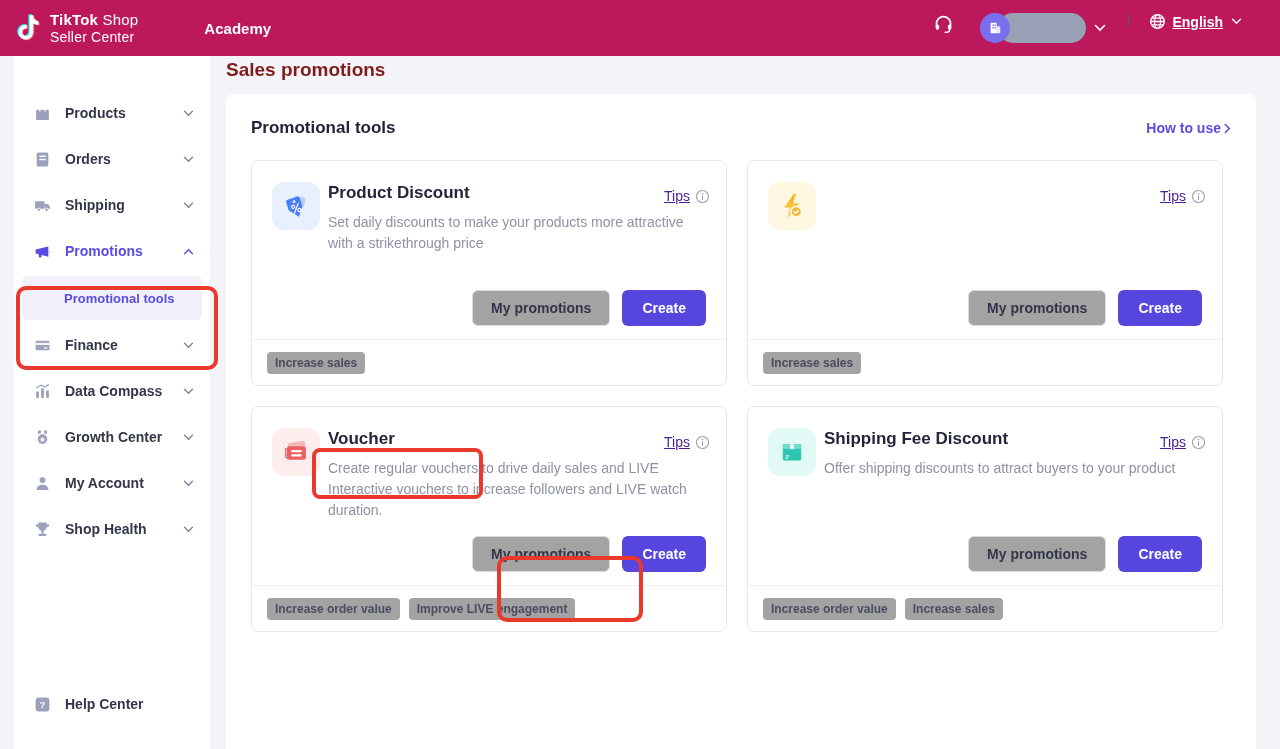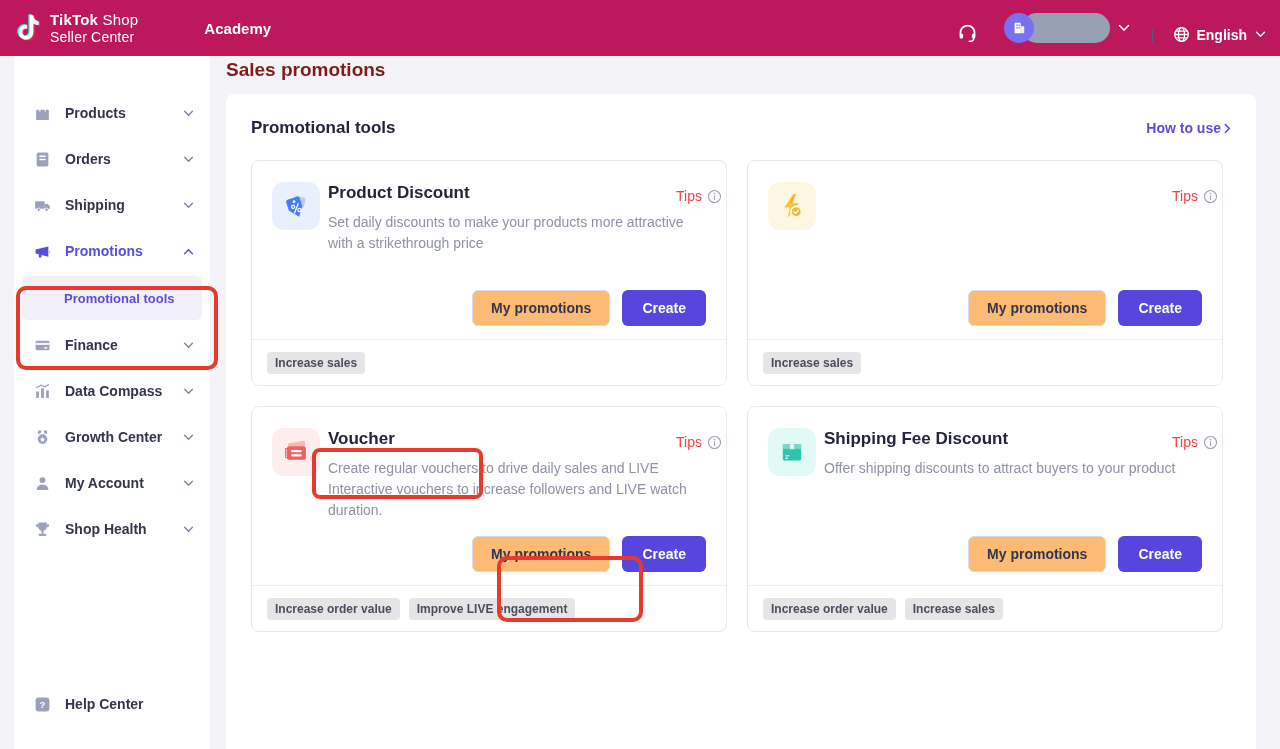--- a/index.html
+++ b/index.html
@@ -13,21 +13,21 @@
   .topbar {
     position:absolute; left:0; top:0; width:1280px; height:56px;
     background:#be185d; display:flex; align-items:center; color:#fff;
   }
   .logo { display:flex; align-items:center; gap:8px; padding-left:14px; cursor:pointer; }
   .logo-text { line-height:1.08; letter-spacing:.2px; }
   .logo-line1 { font-size:15px; }
   .logo-line1 b { font-weight:700; }
   .logo-line2 { font-size:14px; font-weight:400; }
   .nav-academy { margin-left:66px; font-size:15px; font-weight:700; cursor:pointer;text-align:right; }
-  .topbar-right { margin-left:auto; display:flex; align-items:flex-end; padding-right:14px; }
+  .topbar-right { margin-left:auto; display:flex; align-items:flex-start; padding-right:38px;text-decoration:underline; }
   .headset { margin-right:26px; cursor:pointer; display:flex; }
   .account-chip { display:flex; align-items:center; cursor:pointer; }
   .avatar-circle {
     width:30px; height:30px; border-radius:50%; background:#7a70ee;
     display:flex; align-items:center; justify-content:center; z-index:2;
   }
   .redacted-pill {
     width:88px; height:30px; background:#97a0b4; border-radius:15px;
     margin-left:-12px; z-index:1; filter:blur(.4px);
   }
@@ -69,32 +69,32 @@
   .grid { margin-top:22px; display:grid; grid-template-columns:476px 476px; grid-auto-rows:226px;
           column-gap:28px; row-gap:25px;gap:20px; }
   .card { position:relative; border:1px solid #e7e8ef; border-radius:8px; background:#fff; }
   .card-icon { position:absolute; left:20px; top:21px; width:48px; height:48px; border-radius:12px;
                display:flex; align-items:center; justify-content:center; }
   .card-body { margin:22px 20px 0 76px; }
   .title-row { display:flex; align-items:center; gap:8px; }
   .card-title { font-size:17px; font-weight:600; color:#23253a; }
   .hot-badge { background:#e6355c; color:#fff; font-size:11px; font-weight:700;
                padding:2px 7px 3px 7px; border-radius:999px; }
-  .tips { position:absolute; right:4px; top:27px; display:flex; align-items:center; gap:5px;
-          color:#ef4444; font-size:14px; cursor:pointer; }
+  .tips { position:absolute; right:16px; top:27px; display:flex; align-items:center; gap:5px;
+          color:#4c1d95; font-size:14px; cursor:pointer;text-decoration:underline; }
   .card-desc { margin-top:9px; font-size:14px; line-height:21px; color:#8e92a4; padding-right:4px; }
   .btn-row { position:absolute; right:20px; top:129px; display:flex; gap:12px; }
   .btn { height:36px; border-radius:6px; font-family:inherit; font-size:14px; font-weight:600;
          display:flex; align-items:center; cursor:pointer; }
-  .btn-secondary { background:#fdba74; border:1px solid #d8dae4; color:#33364a; padding:0 18px; }
+  .btn-secondary { background:#a3a3a3; border:1px solid #d8dae4; color:#33364a; padding:0 18px; }
   .btn-primary { background:#5646de; border:none; color:#fff; padding:0 20px; }
   .card-footer { position:absolute; left:0; right:0; bottom:0; height:46px;
                  border-top:1px solid #eeeef3; display:flex; align-items:center;
                  padding:0 15px; gap:9px; }
-  .tag { background:#e5e5e5; color:#4a4d60; font-size:12px; font-weight:600;
+  .tag { background:#a3a3a3; color:#4a4d60; font-size:12px; font-weight:600;
          padding:4px 8px; border-radius:4px; white-space:nowrap; }
   
   .annot { position:absolute; border:4px solid #e8392c; pointer-events:none; z-index:50; }
   .annot-sidebar { left:16px; top:286px; width:202px; height:84px; border-radius:10px; }
   .annot-voucher-title { left:312px; top:448px; width:171px; height:51px; border-radius:8px; }
   .annot-voucher-btn { left:497px; top:556px; width:146px; height:66px; border-radius:10px; }
 </style>
 </head>
 <body>
 

